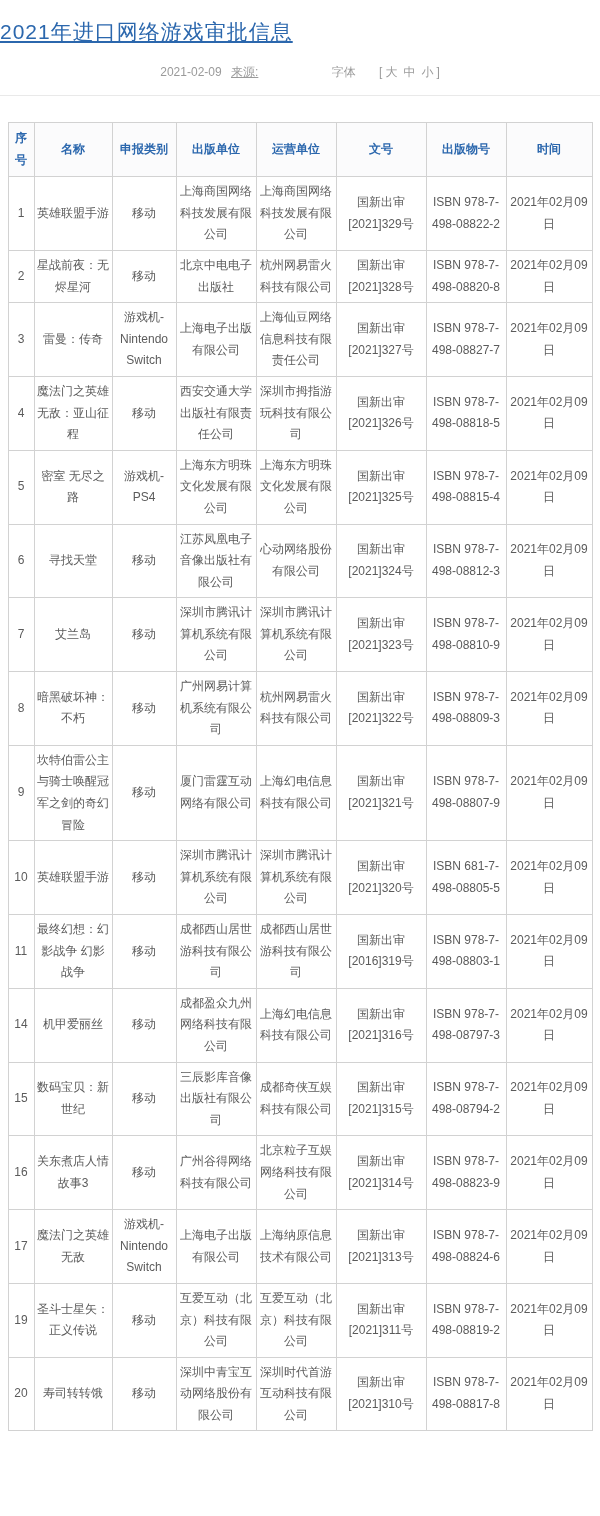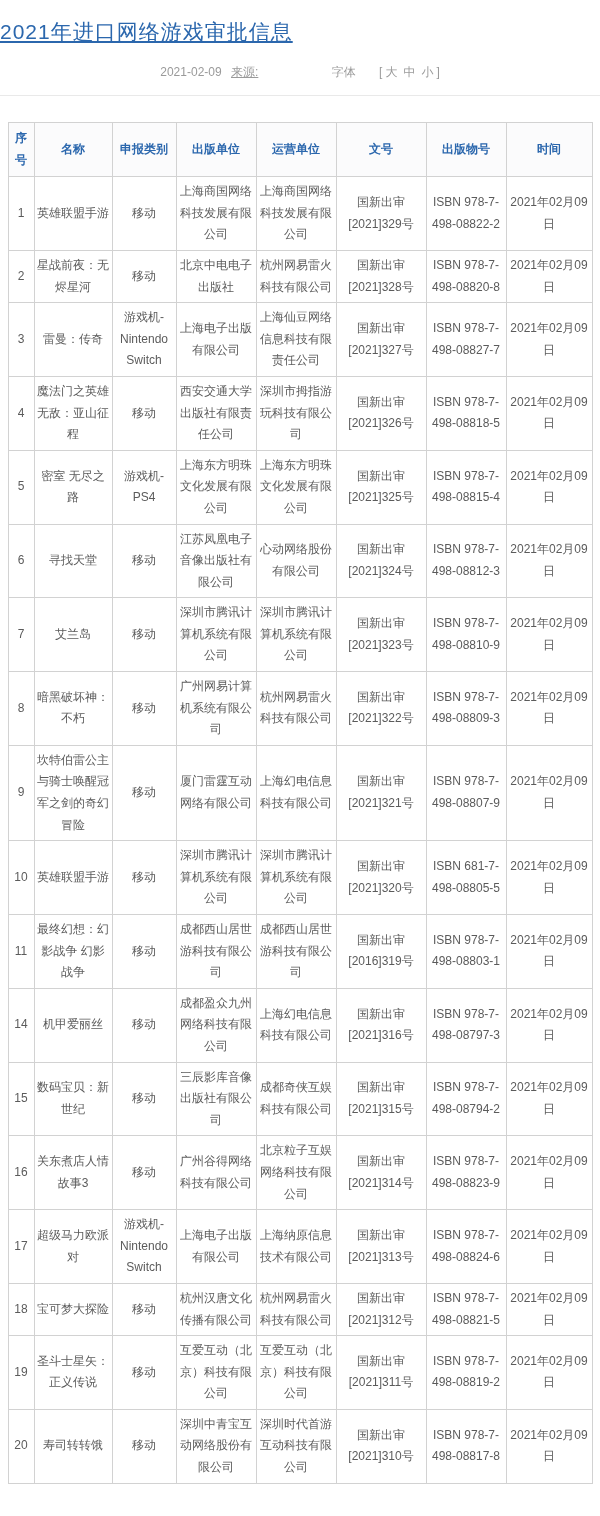--- a/index.html
+++ b/index.html
@@ -252,39 +252,29 @@
     <td>移动</td>
     <td>广州谷得网络科技有限公司</td>
     <td>北京粒子互娱网络科技有限公司</td>
     <td>国新出审 [2021]314号</td>
     <td>ISBN 978-7-498-08823-9</td>
     <td>2021年02月09日</td>
   </tr>
 
   <tr>
     <td>17</td>
-    <td>超级马力欧派对</td>
+    <td>魔法门之英雄无敌</td>
     <td>游戏机-Nintendo Switch</td>
     <td>上海电子出版有限公司</td>
     <td>上海纳原信息技术有限公司</td>
     <td>国新出审 [2021]313号</td>
     <td>ISBN 978-7-498-08824-6</td>
     <td>2021年02月09日</td>
   </tr>
 
-  <tr>
-    <td>18</td>
-    <td>宝可梦大探险</td>
-    <td>移动</td>
-    <td>杭州汉唐文化传播有限公司</td>
-    <td>杭州网易雷火科技有限公司</td>
-    <td>国新出审 [2021]312号</td>
-    <td>ISBN 978-7-498-08821-5</td>
-    <td>2021年02月09日</td>
-  </tr>
 
   <tr>
     <td>19</td>
     <td>圣斗士星矢：正义传说</td>
     <td>移动</td>
     <td>互爱互动（北京）科技有限公司</td>
     <td>互爱互动（北京）科技有限公司</td>
     <td>国新出审 [2021]311号</td>
     <td>ISBN 978-7-498-08819-2</td>
     <td>2021年02月09日</td>

